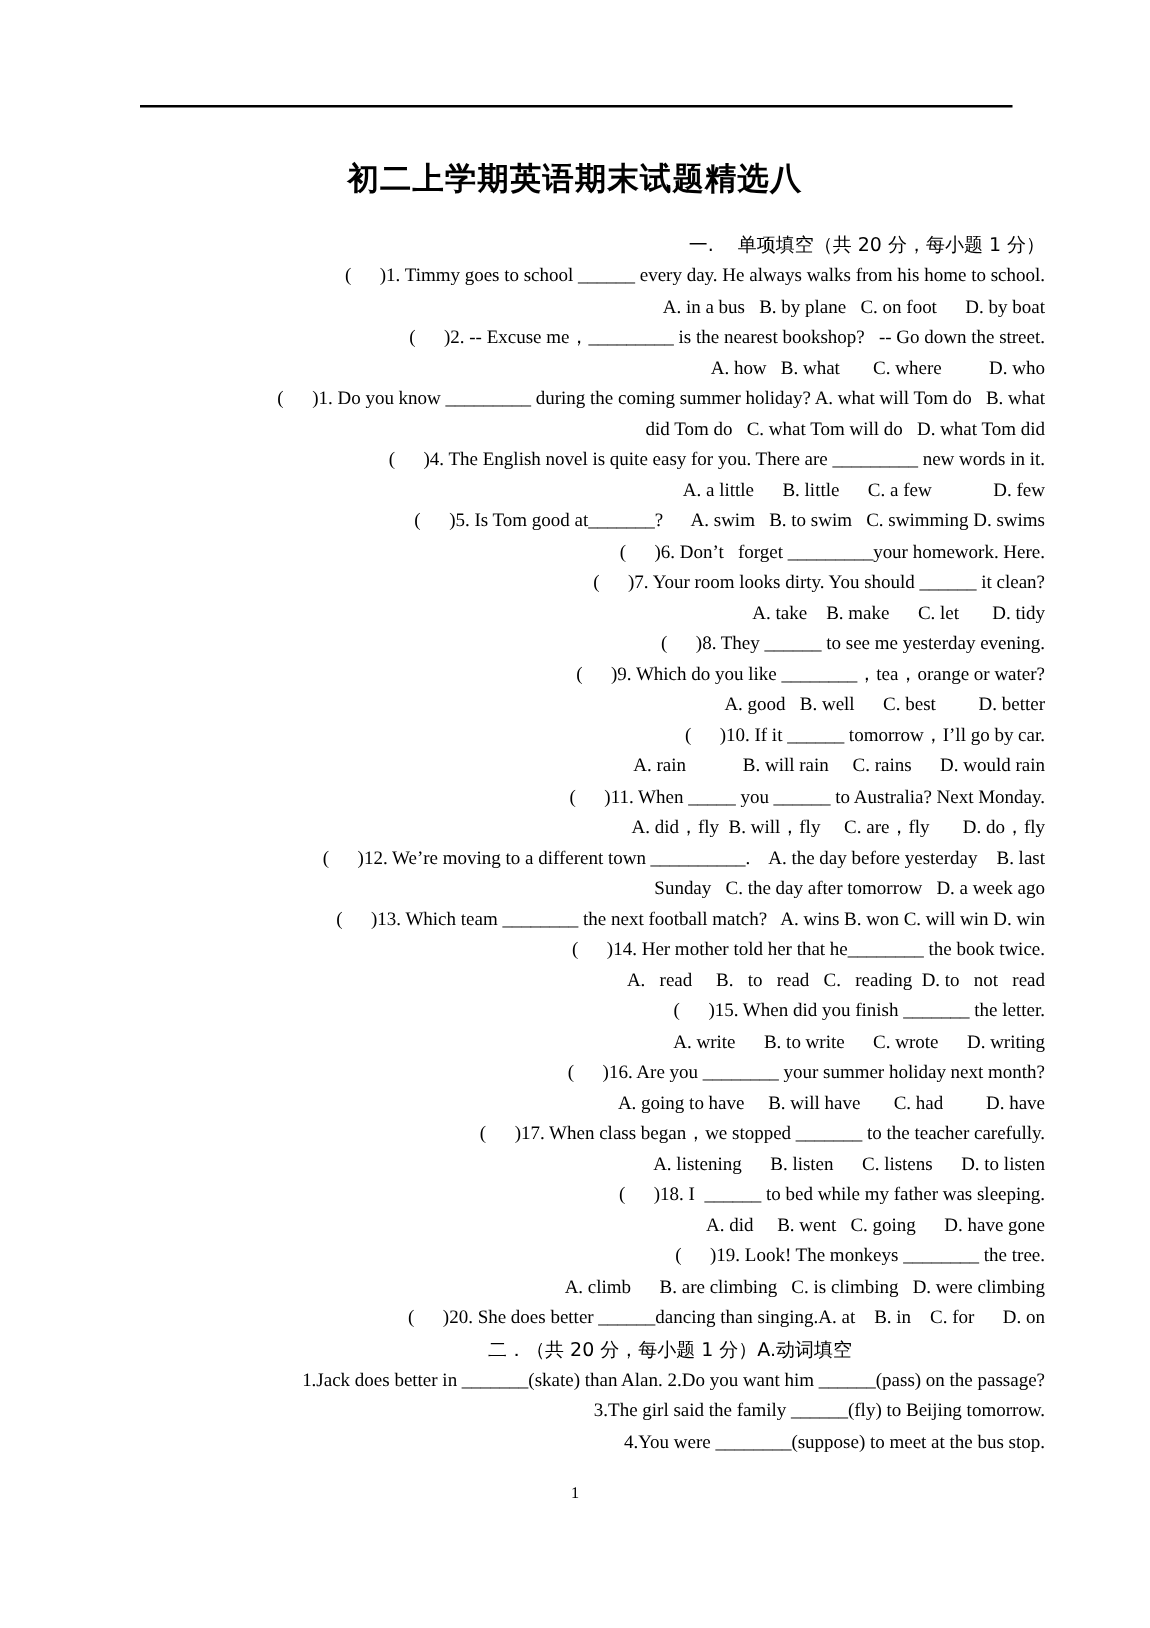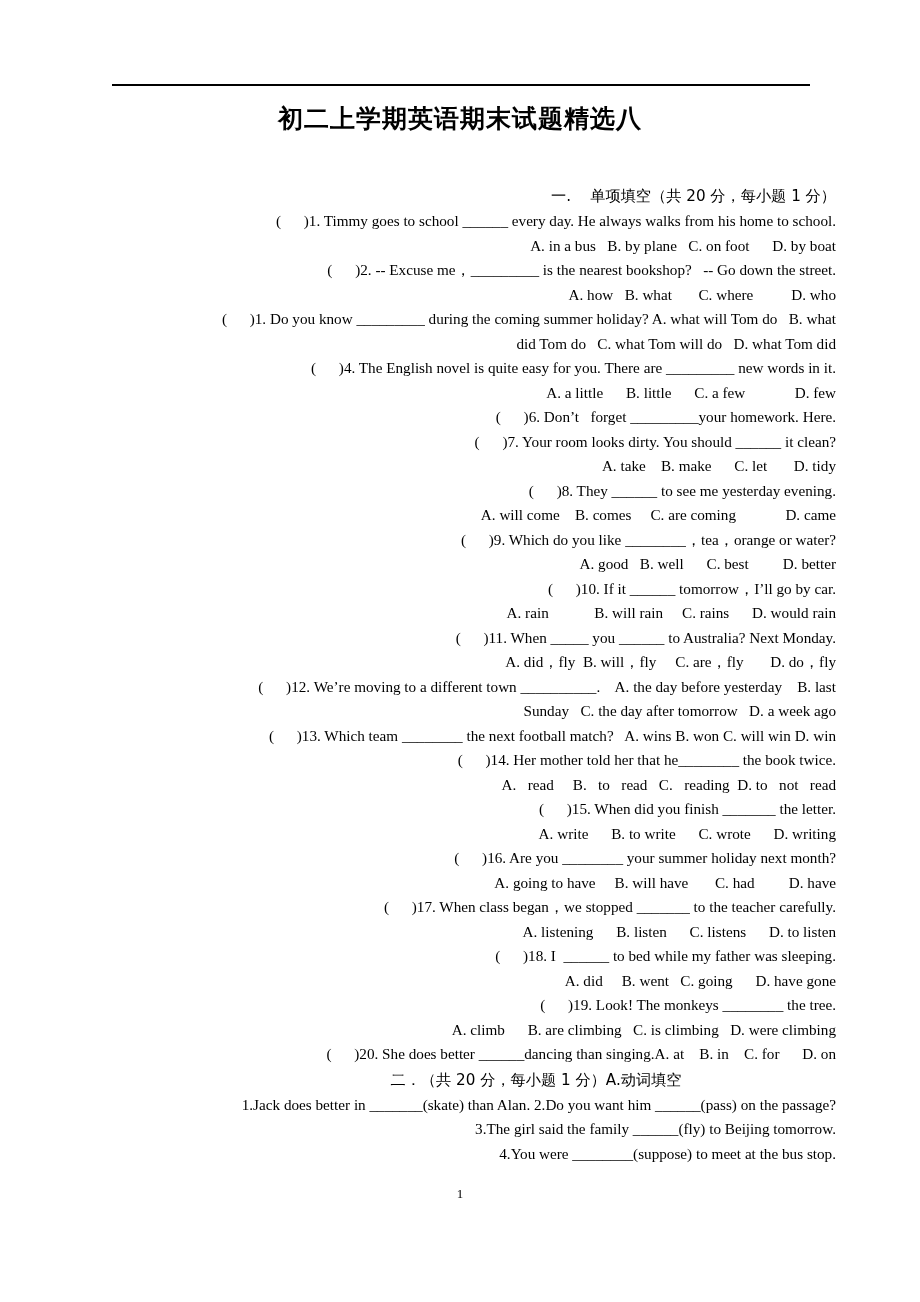--- a/index.html
+++ b/index.html
@@ -30,21 +30,21 @@
     top: 84px;
     width: 698px;
     height: 0;
     border-top: 2px solid #000;
   }
 
   
   .doc-title {
     position: absolute;
     left: 0;
-    top: 102px;
+    top: 126px;
     width: 920px;
     text-align: center;
     font-size: 25px;
     font-weight: bold;
     letter-spacing: 1px;
     font-family: "DejaVu Sans", "Liberation Sans", sans-serif;
   }
 
   
   .content {
@@ -115,28 +115,28 @@
 
     <div class="line q-line">(      )2. -- Excuse me，_________ is the nearest bookshop?   -- Go down the street.</div>
     <div class="line opt-line">A. how   B. what       C. where          D. who</div>
 
     <div class="line q-line">(      )1. Do you know _________ during the coming summer holiday? A. what will Tom do   B. what</div>
     <div class="line cont-line">did Tom do   C. what Tom will do   D. what Tom did</div>
 
     <div class="line q-line">(      )4. The English novel is quite easy for you. There are _________ new words in it.</div>
     <div class="line opt-line">A. a little      B. little      C. a few             D. few</div>
 
+    <div class="line q-line">(      )5. Is Tom good at_______?      A. swim   B. to swim   C. swimming D. swims</div>
 
     <div class="line q-line">(      )6. Don’t   forget _________your homework. Here.</div>
 
     <div class="line q-line">(      )7. Your room looks dirty. You should ______ it clean?</div>
     <div class="line opt-line">A. take    B. make      C. let       D. tidy</div>
 
     <div class="line q-line">(      )8. They ______ to see me yesterday evening.</div>
-    <div class="line opt-line">A. will come    B. comes     C. are coming             D. came</div>
 
     <div class="line q-line">(      )9. Which do you like ________，tea，orange or water?</div>
     <div class="line opt-line">A. good   B. well      C. best         D. better</div>
 
     <div class="line q-line">(      )10. If it ______ tomorrow，I’ll go by car.</div>
     <div class="line opt-line">A. rain            B. will rain     C. rains      D. would rain</div>
 
     <div class="line q-line">(      )11. When _____ you ______ to Australia? Next Monday.</div>
     <div class="line opt-line">A. did，fly  B. will，fly     C. are，fly       D. do，fly</div>
 

